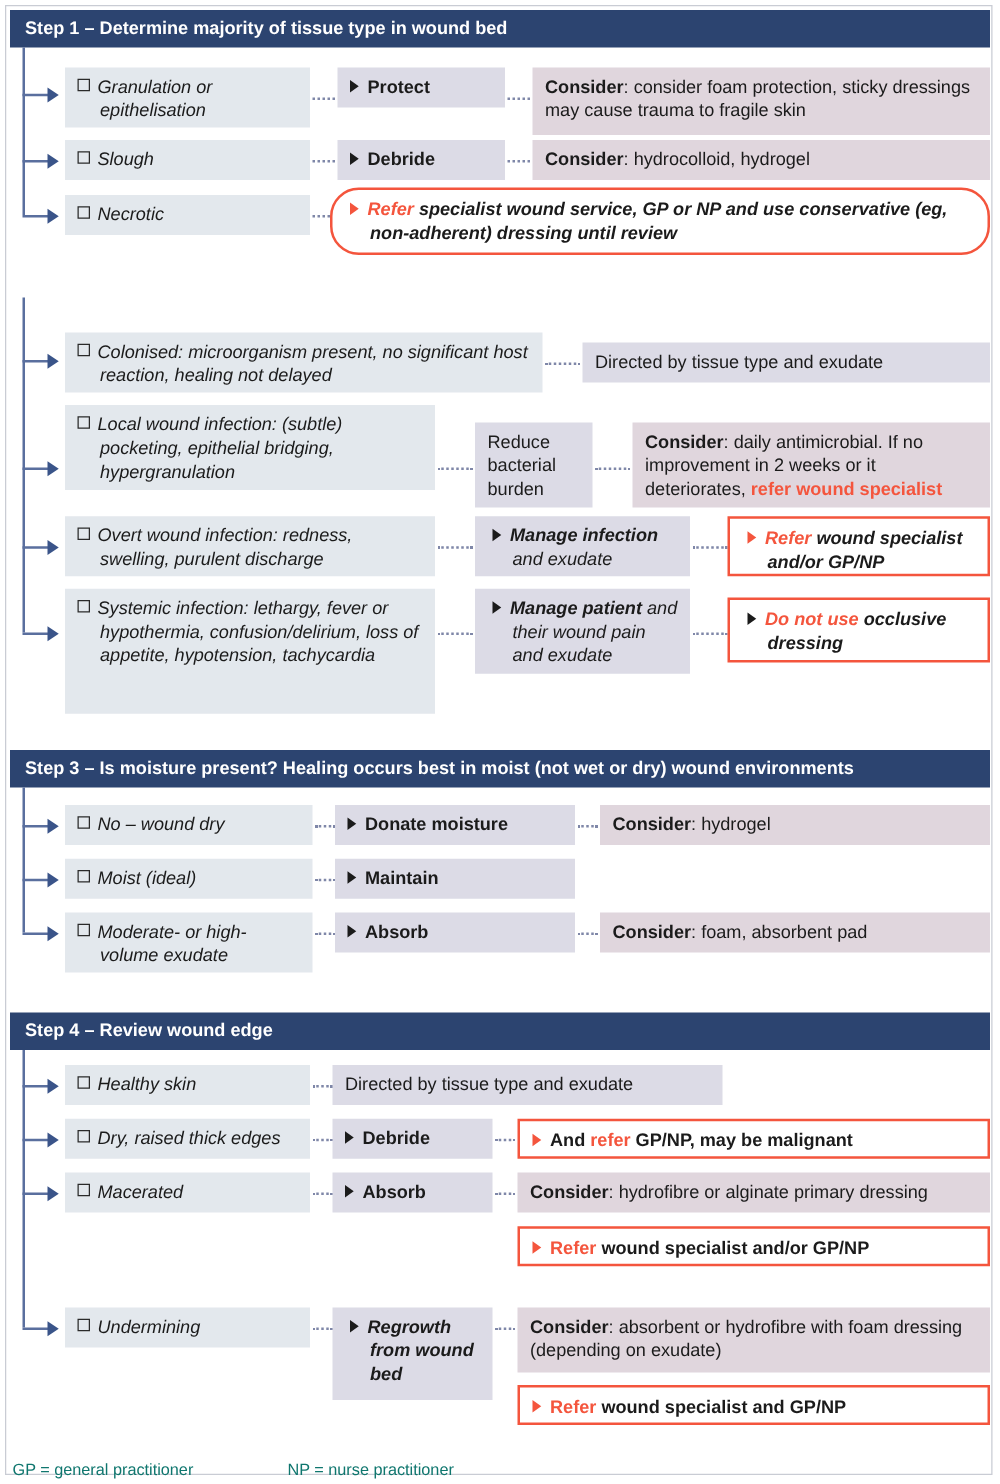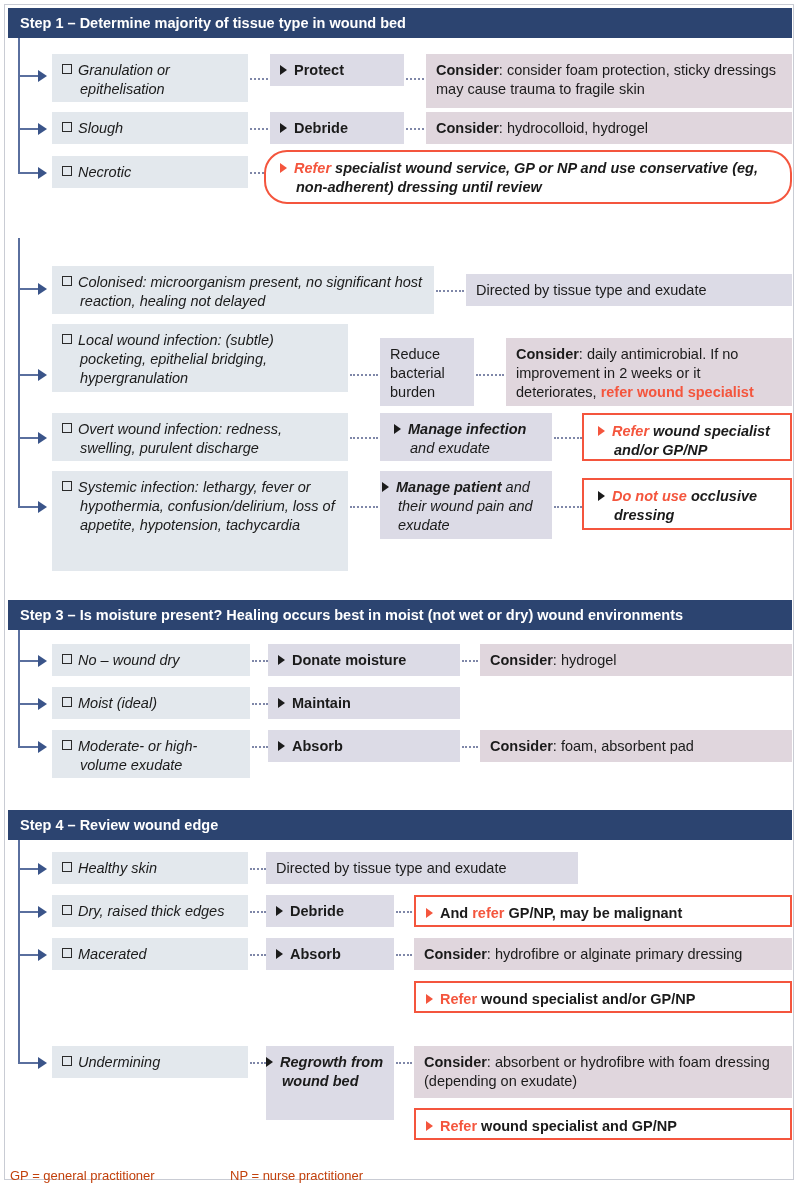--- a/index.html
+++ b/index.html
@@ -108,21 +108,21 @@
   .dots{
     position:absolute;
     height:0;
     border-top:2px dotted #7f87a8;
   }
 
   
   .foot{
     position:absolute;
     font-size:13px;
-    color:#c2410c;
+    color:#0f766e;
   }
 </style>
 </head>
 <body>
 
 <div id="page">
   <div class="frame"></div>
 
   <div class="step" style="top:8px;">
     <div class="step-header">Step 1 – Determine majority of tissue type in wound bed</div>
@@ -213,21 +213,21 @@
       </div>
       <div class="dots" style="left:546px;top:199px;width:28px;"></div>
       <div class="box alert hang" style="left:574px;top:175px;width:210px;height:48px;padding-left:30px;text-indent:-16px;">
         <span class="tri red-tri"></span><span class="red">Refer</span><span class="strong"> wound specialist and/or GP/NP</span>
       </div>
 
       <div class="box cond hang" style="left:44px;top:233px;width:296px;height:100px;">
         <span class="chk"></span><span>Systemic infection: lethargy, fever or hypothermia, confusion/delirium, loss of appetite, hypotension, tachycardia</span>
       </div>
       <div class="dots" style="left:342px;top:268px;width:28px;"></div>
-      <div class="box act hang" style="left:372px;top:233px;width:172px;height:68px;padding-left:18px;text-indent:-16px;">
+      <div class="box act hang" style="left:372px;top:233px;width:172px;height:68px;padding-left:30px;text-indent:-16px;">
         <span class="tri"></span><span class="strong">Manage patient</span><span> and their wound pain and exudate</span>
       </div>
       <div class="dots" style="left:546px;top:268px;width:28px;"></div>
       <div class="box alert hang" style="left:574px;top:240px;width:210px;height:52px;padding-left:30px;text-indent:-16px;">
         <span class="tri"></span><span class="red">Do not use</span><span class="strong"> occlusive dressing</span>
       </div>
     </div>
   </div>
 
   <div class="step" style="top:600px;">
@@ -323,21 +323,21 @@
       </div>
 
       <div class="box alert" style="left:406px;top:141px;width:378px;height:32px;">
         <span class="tri red-tri"></span><span class="red">Refer</span><span class="strong"> wound specialist and/or GP/NP</span>
       </div>
 
       <div class="box cond hang" style="left:44px;top:206px;width:196px;height:32px;">
         <span class="chk"></span><span>Undermining</span>
       </div>
       <div class="dots" style="left:242px;top:222px;width:16px;"></div>
-      <div class="box act hang" style="left:258px;top:206px;width:128px;height:74px;padding-left:16px;text-indent:-16px;">
+      <div class="box act hang" style="left:258px;top:206px;width:128px;height:74px;padding-left:30px;text-indent:-16px;">
         <span class="tri"></span><span class="strong">Regrowth from wound bed</span>
       </div>
       <div class="dots" style="left:388px;top:222px;width:16px;"></div>
       <div class="box cons" style="left:406px;top:206px;width:378px;height:52px;">
         <b>Consider</b><span>: absorbent or hydrofibre with foam dressing (depending on exudate)</span>
       </div>
 
       <div class="box alert" style="left:406px;top:268px;width:378px;height:32px;">
         <span class="tri red-tri"></span><span class="red">Refer</span><span class="strong"> wound specialist and GP/NP</span>
       </div>

